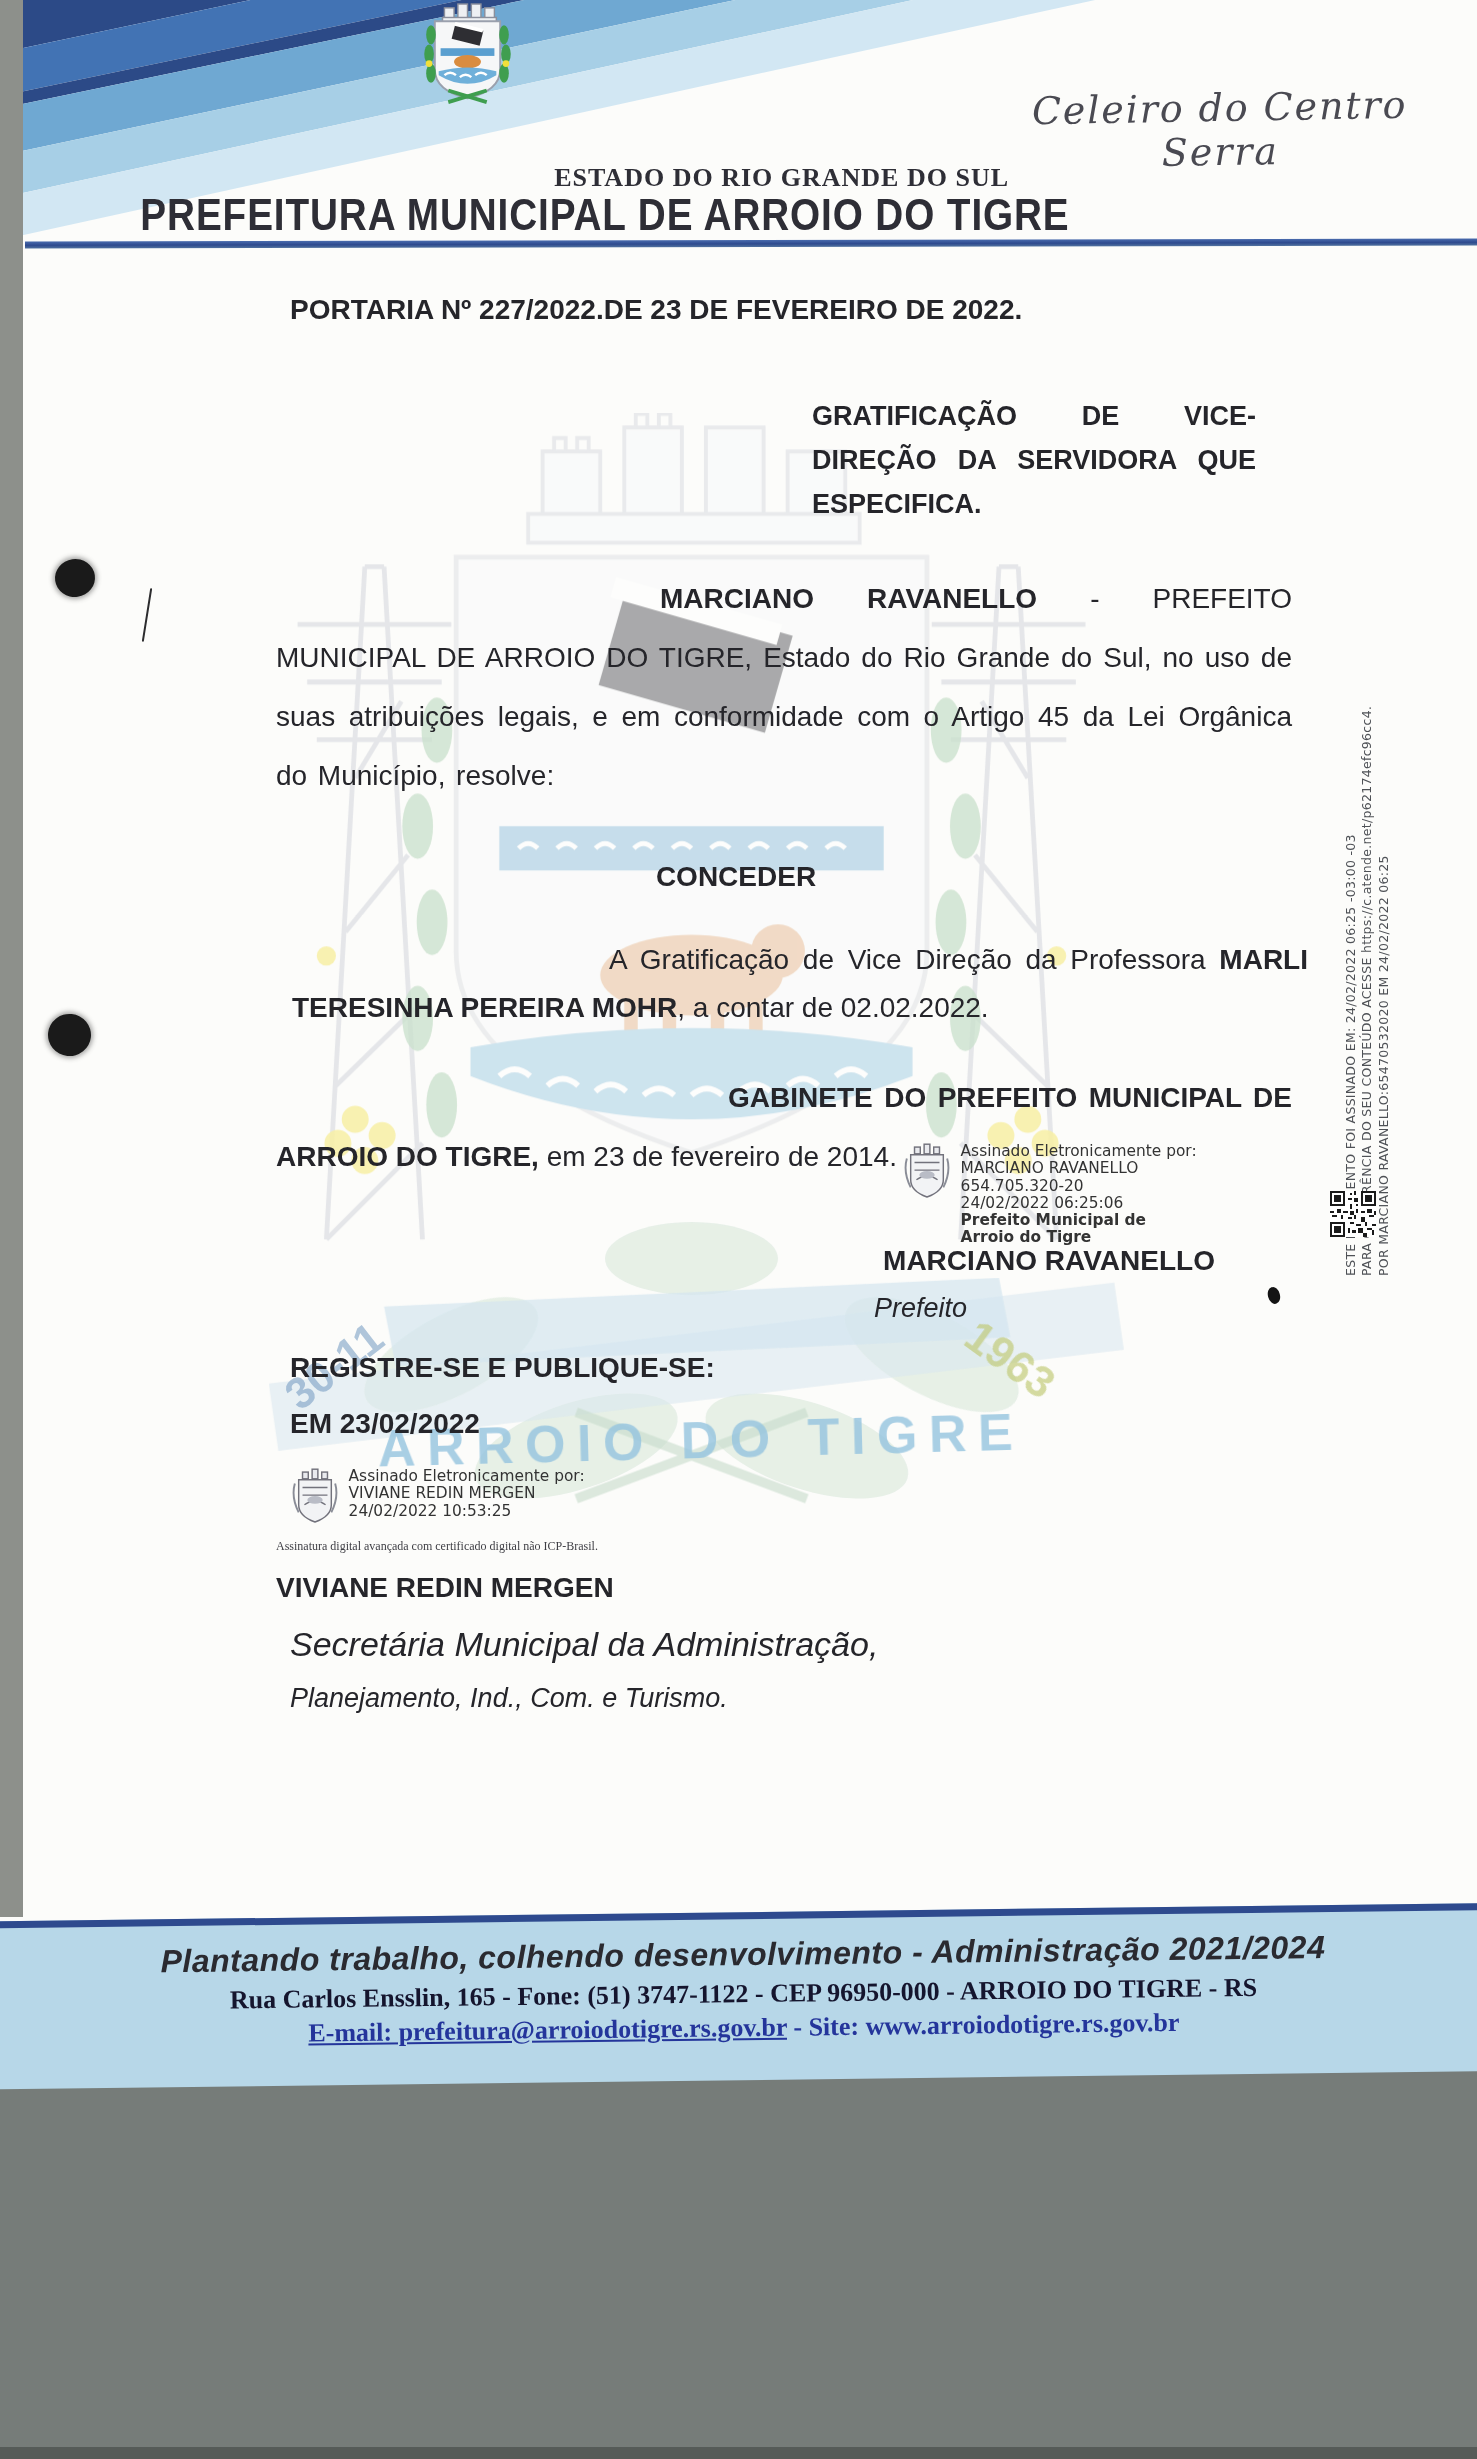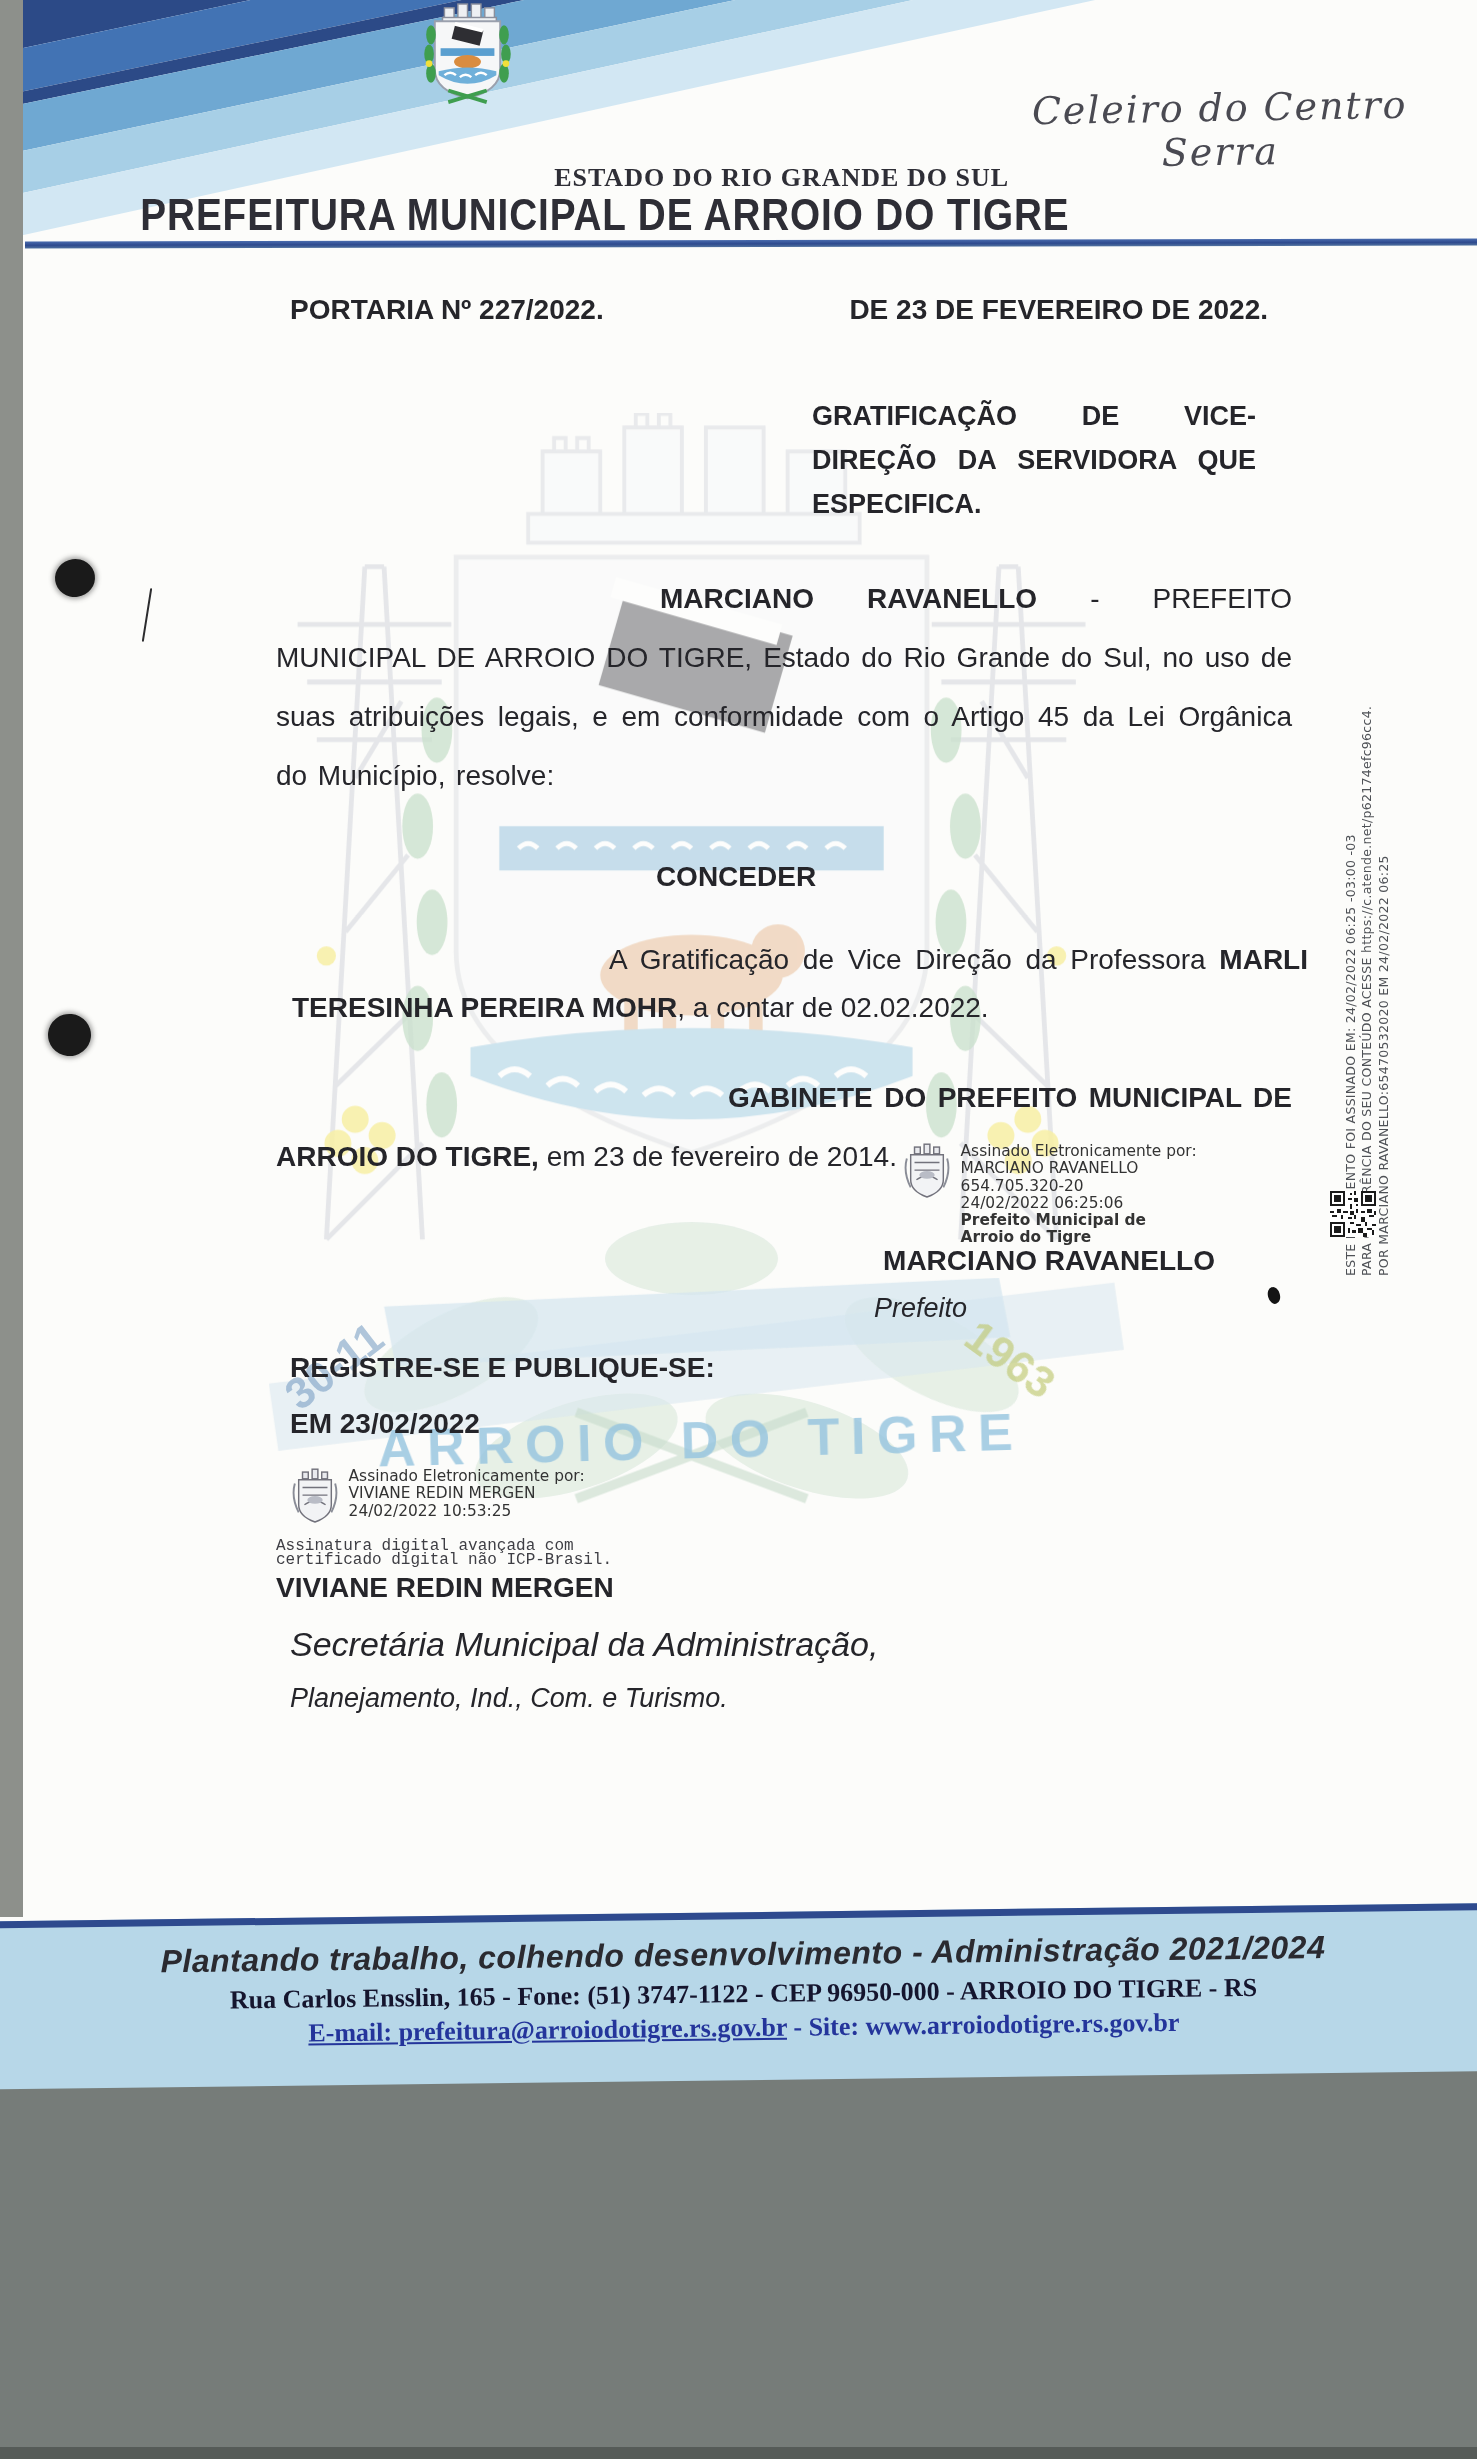--- a/index.html
+++ b/index.html
@@ -18,21 +18,21 @@
     font-weight:bold;font-size:44px;letter-spacing:1px;color:#2e2e36;white-space:nowrap;}
   #motto{left:980px;top:86px;width:480px;text-align:center;z-index:4;
     font-family:"DejaVu Serif",serif;font-style:italic;font-size:38px;
     letter-spacing:1.9px;color:#4a4a52;transform:rotate(-1deg);}
   #rule{left:25px;top:240px;width:1453px;height:6.7px;z-index:4;
     background:linear-gradient(180deg,#4a6cae,#2e4a8e 55%,#51729f);transform:rotate(-.12deg);}
 
   
   .doc{font-size:28px;line-height:59px;z-index:3;}
   #portaria-row{left:290px;top:294px;width:978px;display:flex;
-    justify-content:space-between;font-weight:bold;z-index:3;font-size:28px;}
+    justify-content:flex-start;font-weight:bold;z-index:3;font-size:28px;}
   #subject{left:812px;top:394px;width:444px;font-weight:bold;font-size:27px;
     line-height:44px;text-align:justify;z-index:3;}
   #preamble{left:276px;top:569px;width:1016px;text-align:justify;
     text-indent:384px;word-spacing:2.9px;}
   #conceder{left:276px;top:855px;width:1016px;text-align:center;
     padding-right:96px;box-sizing:border-box;font-weight:bold;z-index:3;font-size:28px;margin-top:6px;}
   #grant{left:276px;top:920px;width:1016px;text-align:justify;
     text-indent:317px;line-height:48px;}
   #closing{left:276px;top:1068px;width:1016px;text-align:justify;
     text-indent:452px;}
@@ -44,21 +44,21 @@
   .stamp-text .role{font-weight:bold;}
   #sig1{left:903px;top:1143px;}
   #sig1-name{left:876px;top:1245px;width:346px;text-align:center;
     font-weight:bold;font-size:28px;z-index:3;}
   #sig1-role{left:874px;top:1293px;width:231px;text-align:left;
     font-style:italic;font-size:27px;z-index:3;}
   #register{left:290px;top:1340px;font-weight:bold;font-size:28px;
     line-height:56px;z-index:3;}
   #sig2{left:291px;top:1468px;}
   #sig2-note{left:276px;top:1539px;width:338px;z-index:3;
-    font-family:Liberation Mono, monospace;font-size:16px;line-height:14.4px;color:#3e3e44;}
+    font-family:Liberation Serif, serif;font-size:12px;line-height:14.4px;color:#3e3e44;}
   #sig2-name{left:276px;top:1572px;font-weight:bold;font-size:28px;z-index:3;}
   #sig2-role1{left:290px;top:1625px;font-style:italic;font-size:34px;z-index:3;}
   #sig2-role2{left:290px;top:1683px;font-style:italic;font-size:27px;z-index:3;}
 
   
   #side-text{left:1343px;top:1276px;width:672px;z-index:5;
     transform:rotate(-90deg);transform-origin:0 0;
     font-family:"DejaVu Sans",sans-serif;font-size:12.5px;line-height:16.3px;
     letter-spacing:0.3px;color:#4e5156;}
   #side-text div{white-space:nowrap;}

